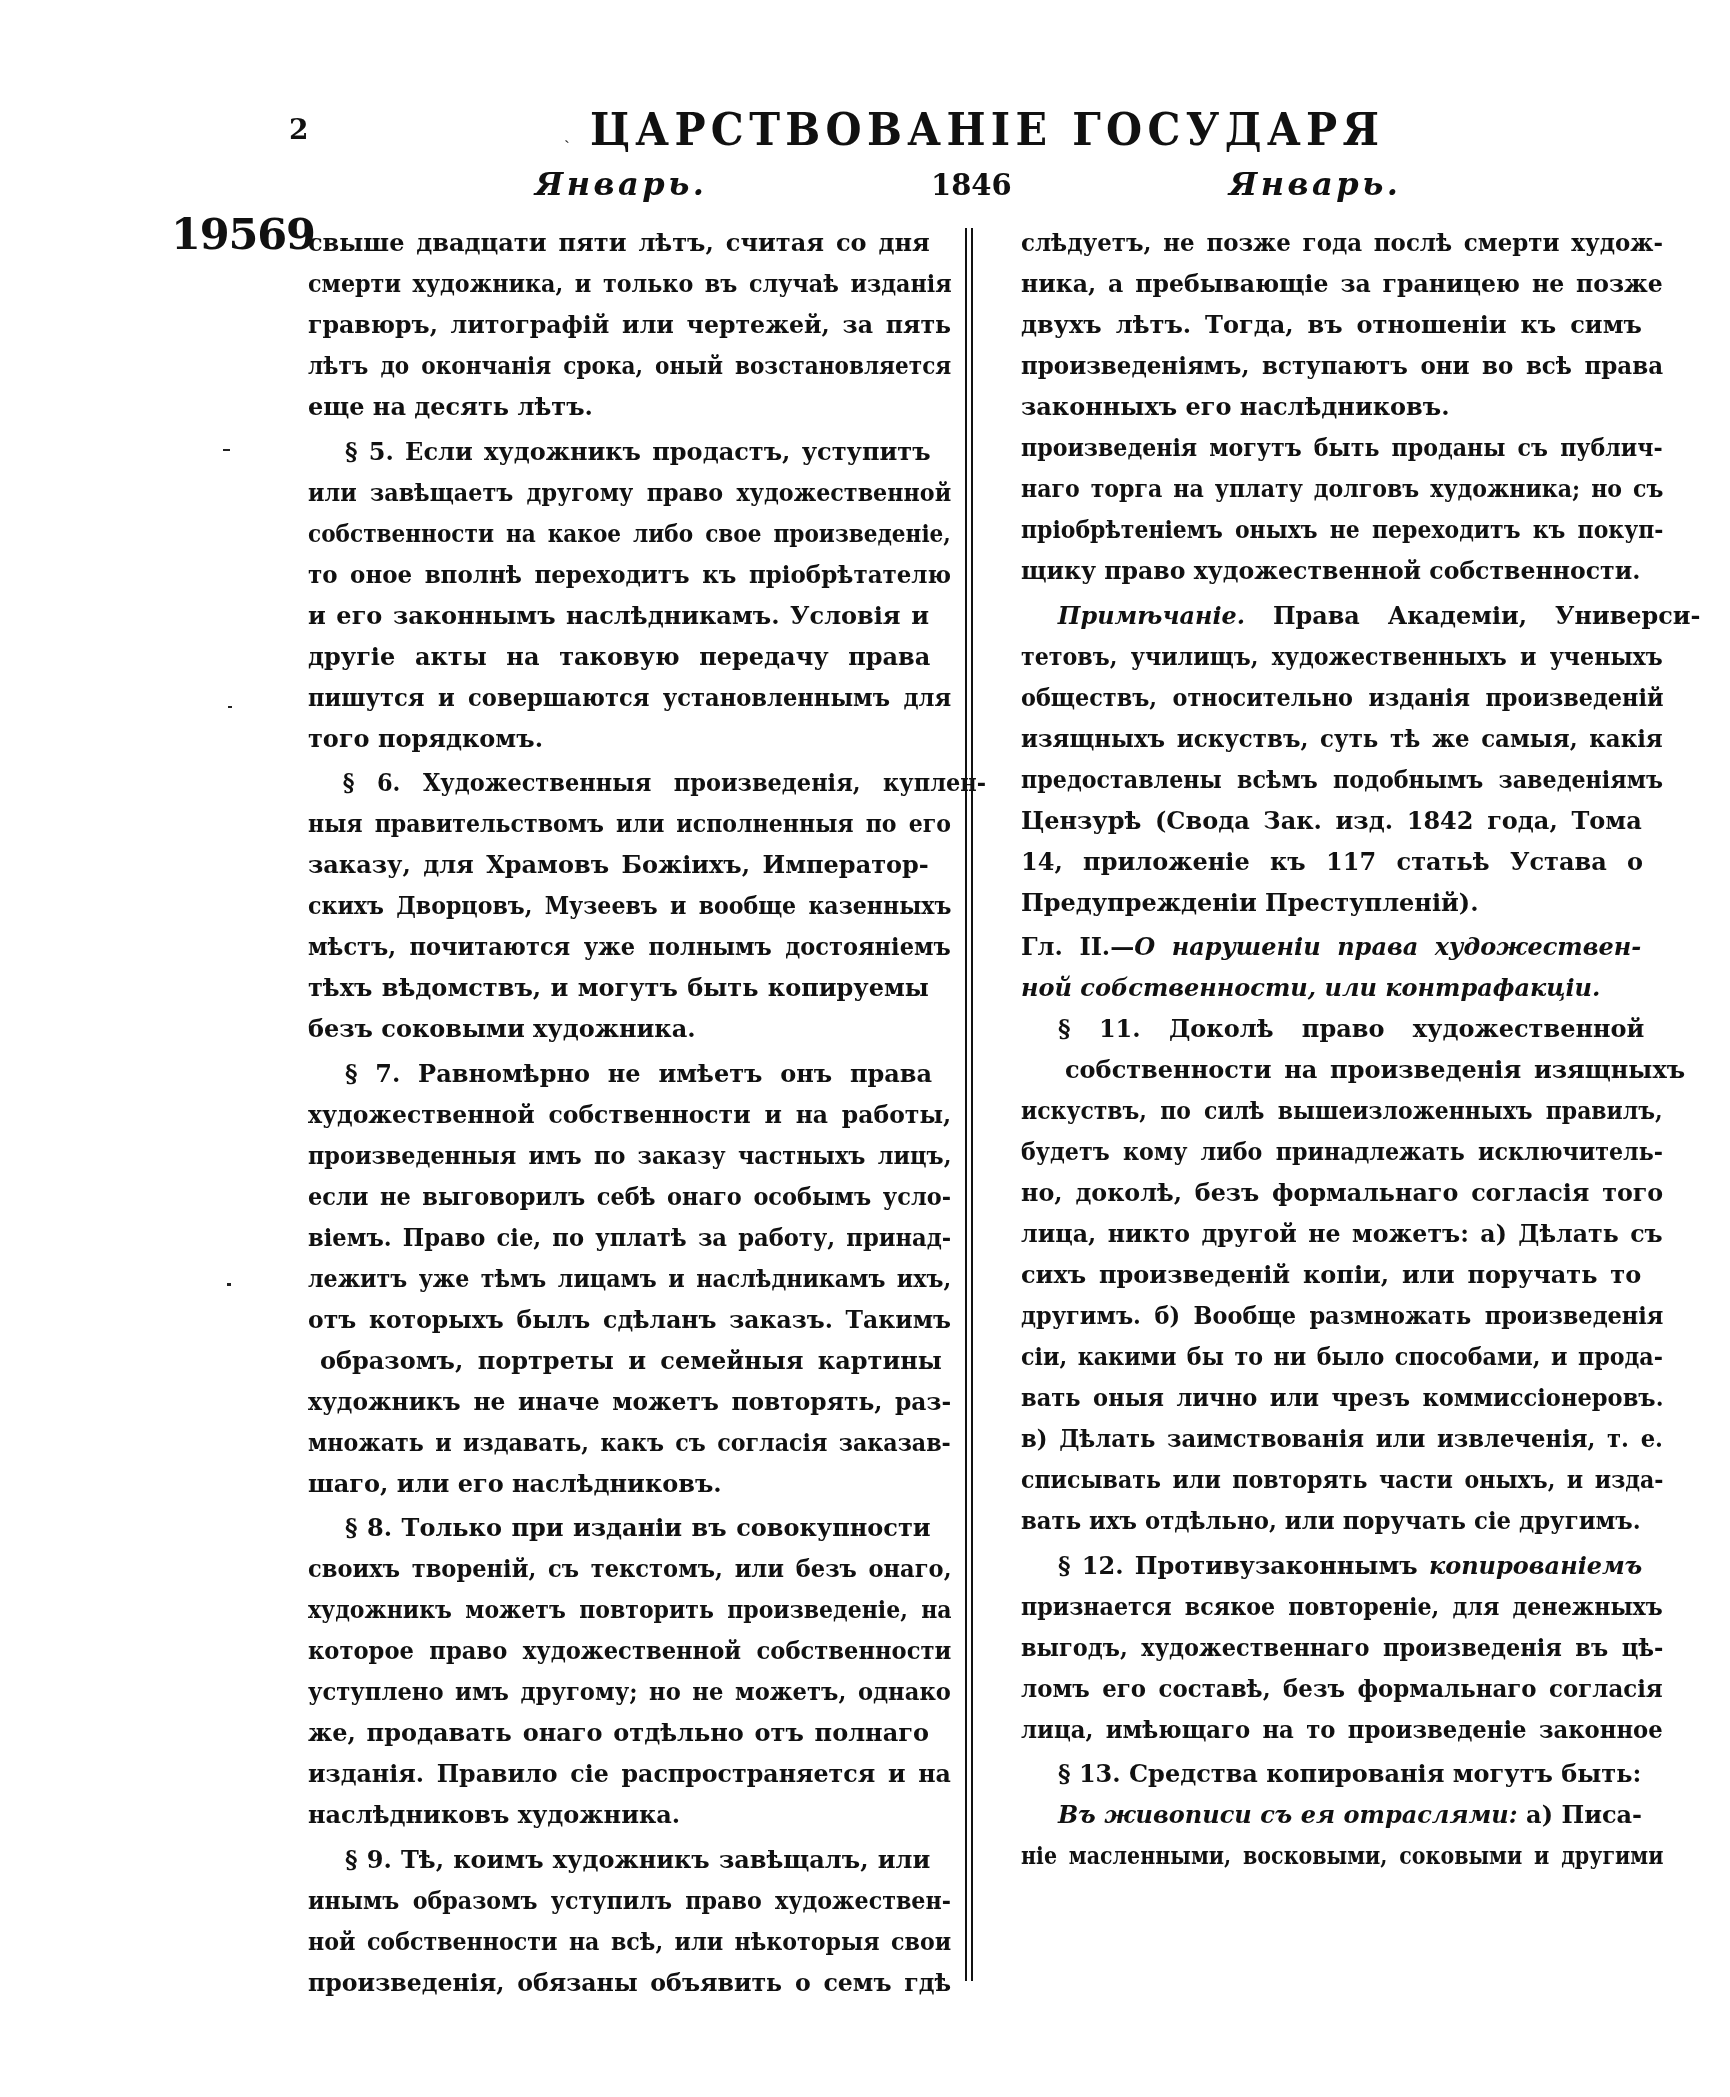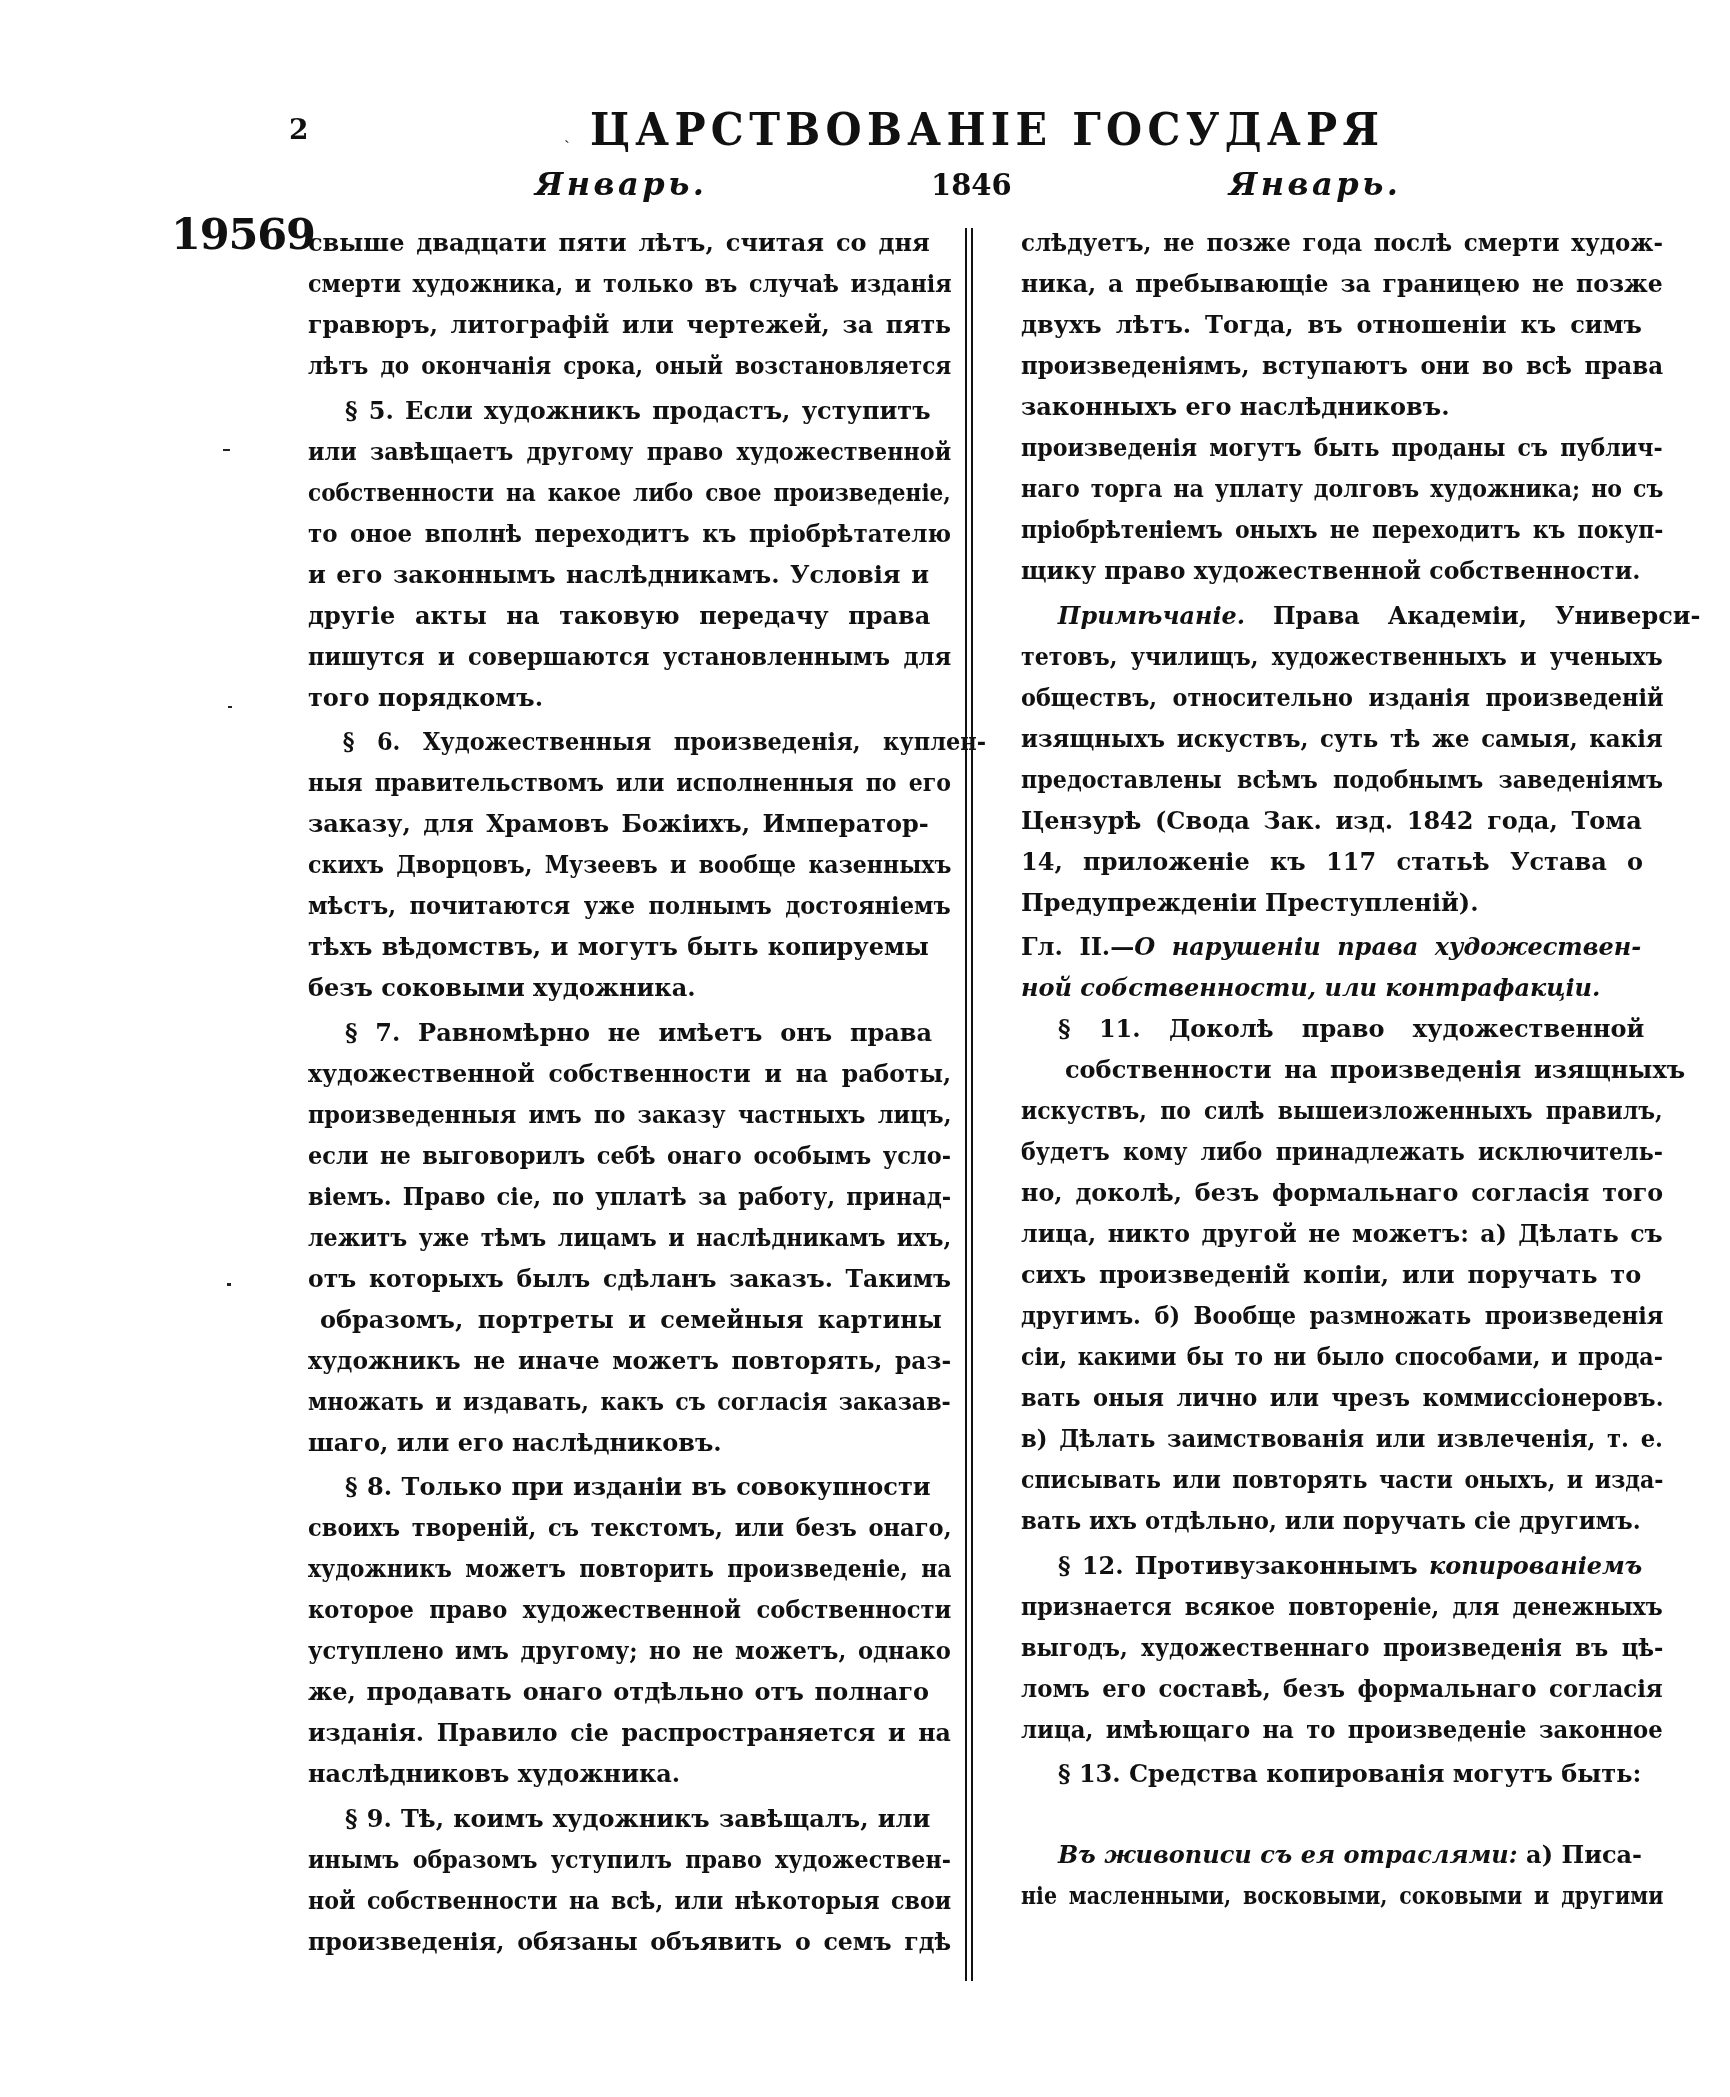--- a/index.html
+++ b/index.html
@@ -38,20 +38,21 @@
 
   <div class="margin-mark" style="left:223px;top:449px;width:7px;"></div>
   <div class="margin-mark" style="left:228px;top:706px;width:3.5px;height:2.3px;"></div>
   <div class="margin-mark" style="left:227px;top:1283px;width:4px;height:2.9px;"></div>
 
   <div class="col col-left" id="col-left">
       <span class="line " style="display: block; word-spacing: 3.6px; text-align-last: left;"><span>свыше двадцати пяти лѣтъ, считая со дня</span></span>
       <span class="line " style="display: block; transform: scaleX(0.9274); transform-origin: left center; width: 694px; text-align-last: justify;"><span>смерти художника, и только въ случаѣ изданія</span></span>
       <span class="line " style="display: block; transform: scaleX(0.9849); transform-origin: left center; width: 653px; text-align-last: justify;"><span>гравюръ, литографій или чертежей, за пять</span></span>
       <span class="line " style="display: block; transform: scaleX(0.8997); transform-origin: left center; width: 715px; text-align-last: justify;"><span>лѣтъ до окончанія срока, оный возстановляется</span></span>
+      <span class="line last" style="display: block;"><span>еще на десять лѣтъ.</span></span>
       <span class="line indent para-start" style="display: block; word-spacing: 2.9px; text-align-last: left;"><span>§ 5. Если художникъ продастъ, уступитъ</span></span>
       <span class="line " style="display: block; transform: scaleX(0.9267); transform-origin: left center; width: 694px; text-align-last: justify;"><span>или завѣщаетъ другому право художественной</span></span>
       <span class="line " style="display: block; transform: scaleX(0.9004); transform-origin: left center; width: 714px; text-align-last: justify;"><span>собственности на какое либо свое произведеніе,</span></span>
       <span class="line " style="display: block; transform: scaleX(0.957); transform-origin: left center; width: 672px; text-align-last: justify;"><span>то оное вполнѣ переходитъ къ пріобрѣтателю</span></span>
       <span class="line " style="display: block; word-spacing: 2.2px; text-align-last: left;"><span>и его законнымъ наслѣдникамъ. Условія и</span></span>
       <span class="line " style="display: block; word-spacing: 11.3px; text-align-last: left;"><span>другіе акты на таковую передачу права</span></span>
       <span class="line " style="display: block; transform: scaleX(0.9416); transform-origin: left center; width: 683px; text-align-last: justify;"><span>пишутся и совершаются установленнымъ для</span></span>
       <span class="line last" style="display: block;"><span>того порядкомъ.</span></span>
       <span class="line indent para-start" style="display: block; transform: scaleX(0.9366); transform-origin: left center; width: 687px; text-align-last: justify;"><span>§ 6. Художественныя произведенія, куплен-</span></span>
       <span class="line " style="display: block; transform: scaleX(0.9198); transform-origin: left center; width: 699px; text-align-last: justify;"><span>ныя правительствомъ или исполненныя по его</span></span>
@@ -117,17 +118,17 @@
       <span class="line " style="display: block; transform: scaleX(0.9407); transform-origin: left center; width: 683px; text-align-last: justify;"><span>вать оныя лично или чрезъ коммиссіонеровъ.</span></span>
       <span class="line " style="display: block; transform: scaleX(0.9455); transform-origin: left center; width: 679px; text-align-last: justify;"><span>в) Дѣлать заимствованія или извлеченія, т. е.</span></span>
       <span class="line " style="display: block; transform: scaleX(0.9204); transform-origin: left center; width: 698px; text-align-last: justify;"><span>списывать или повторять части оныхъ, и изда-</span></span>
       <span class="line last" style="display: block; transform: scaleX(0.9495); transform-origin: left center; width: 676px; text-align-last: left;"><span>вать ихъ отдѣльно, или поручать сіе другимъ.</span></span>
       <span class="line indent para-start" style="display: block; word-spacing: 2.9px; text-align-last: left;"><span>§ 12. Противузаконнымъ</span><span class="it"> копированіемъ</span></span>
       <span class="line " style="display: block; transform: scaleX(0.9235); transform-origin: left center; width: 695px; text-align-last: justify;"><span>признается всякое повтореніе, для денежныхъ</span></span>
       <span class="line " style="display: block; transform: scaleX(0.9351); transform-origin: left center; width: 687px; text-align-last: justify;"><span>выгодъ, художественнаго произведенія въ цѣ-</span></span>
       <span class="line " style="display: block; transform: scaleX(0.9536); transform-origin: left center; width: 673px; text-align-last: justify;"><span>ломъ его составѣ, безъ формальнаго согласія</span></span>
       <span class="line " style="display: block; transform: scaleX(0.9479); transform-origin: left center; width: 677px; text-align-last: justify;"><span>лица, имѣющаго на то произведеніе законное</span></span>
       <span class="line indent last para-start" style="display: block;"><span>§ 13. Средства копированія могутъ быть:</span></span>
-      <span class="line indent" style="display: block; word-spacing: 0.1px; text-align-last: left; margin-top: 40px;"><span class="it">Въ живописи съ ея отраслями:</span><span> а) Писа-</span></span>
+      <span class="line indent" style="display: block; word-spacing: 0.1px; text-align-last: left;"><span class="it">Въ живописи съ ея отраслями:</span><span> а) Писа-</span></span>
       <span class="line " style="display: block; transform: scaleX(0.8578); transform-origin: left center; width: 749px; text-align-last: justify;"><span>ніе масленными, восковыми, соковыми и другими</span></span>
     </div>
 </div>
 
 
 </body></html>

